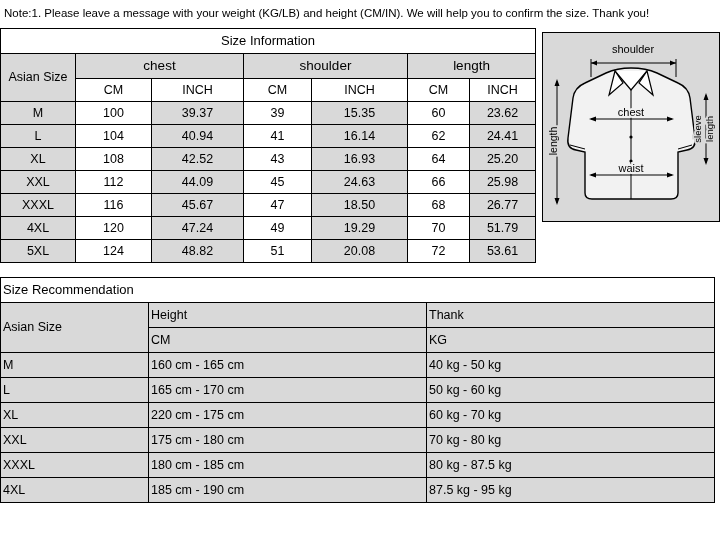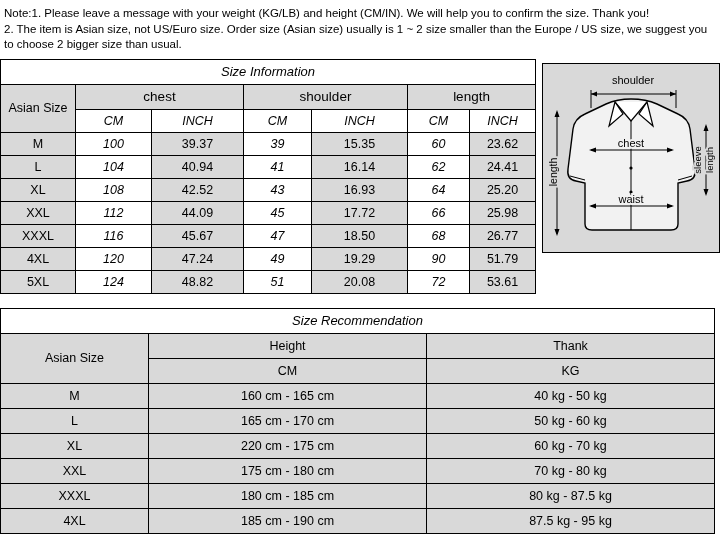--- a/index.html
+++ b/index.html
@@ -59,21 +59,20 @@
     height: 22px;
   }
   .size-table td.rowlabel {
     font-size: 12.5px;
   }
   .shade {
     background: #d9d9d9;
   }
   .white {
     background: #ffffff;
-    font-style: italic;
   }
   
   col.c0 { width: 75px; }
   col.c1 { width: 76px; }
   col.c2 { width: 92px; }
   col.c3 { width: 68px; }
   col.c4 { width: 96px; }
   col.c5 { width: 62px; }
   col.c6 { width: 66px; }
 
@@ -95,21 +94,20 @@
     margin-top: 14px;
   }
   .rec-table {
     border-collapse: collapse;
     width: 714px;
     table-layout: fixed;
     font-size: 12.5px;
   }
   .rec-table th, .rec-table td {
     border: 1px solid #000000;
-    text-align: center;
     vertical-align: middle;
     padding: 2px 2px;
     height: 20px;
   }
   col.r0 { width: 148px; }
   col.r1 { width: 278px; }
   col.r2 { width: 288px; }
   .rec-title {
     height: 21px;
     font-size: 13px;
@@ -118,21 +116,20 @@
     height: 20px;
   }
 </style>
 </head>
 <body>
 
 <div class="page">
 
   <div class="notes">
     <div>Note:1. Please leave a message with your weight (KG/LB) and height (CM/IN). We will help you to confirm the size. Thank you!</div>
-    <div>2. The item is Asian size, not US/Euro size. Order size (Asian size) usually is 1 ~ 2 size smaller than the Europe / US size, we suggest you to choose 2 bigger size than usual.</div>
   </div>
 
   <div class="size-info-wrap">
 
     <table class="size-table">
       <colgroup>
         <col class="c0">
           <col class="c1">
           <col class="c2">
           <col class="c3">
@@ -184,40 +181,40 @@
           <td class="white">43</td>
           <td class="shade">16.93</td>
           <td class="white">64</td>
           <td class="shade">25.20</td>
         </tr>
         <tr>
           <td class="shade">XXL</td>
           <td class="white">112</td>
           <td class="shade">44.09</td>
           <td class="white">45</td>
-          <td class="shade">17.72</td>
+          <td class="shade">24.63</td>
           <td class="white">66</td>
           <td class="shade">25.98</td>
         </tr>
         <tr>
           <td class="shade">XXXL</td>
           <td class="white">116</td>
           <td class="shade">45.67</td>
           <td class="white">47</td>
           <td class="shade">18.50</td>
           <td class="white">68</td>
           <td class="shade">26.77</td>
         </tr>
         <tr>
           <td class="shade">4XL</td>
           <td class="white">120</td>
           <td class="shade">47.24</td>
           <td class="white">49</td>
           <td class="shade">19.29</td>
-          <td class="white">90</td>
+          <td class="white">70</td>
           <td class="shade">51.79</td>
         </tr>
         <tr>
           <td class="shade">5XL</td>
           <td class="white">124</td>
           <td class="shade">48.82</td>
           <td class="white">51</td>
           <td class="shade">20.08</td>
           <td class="white">72</td>
           <td class="shade">53.61</td>

